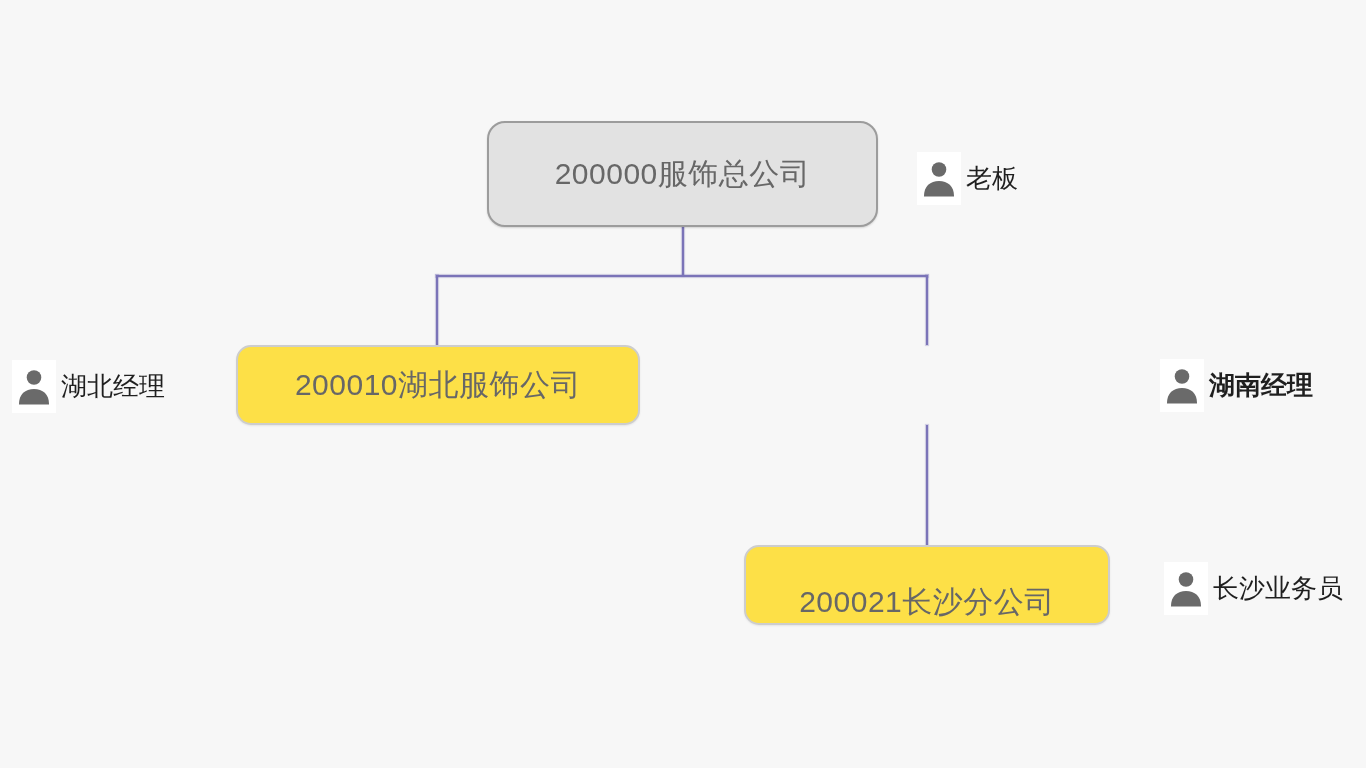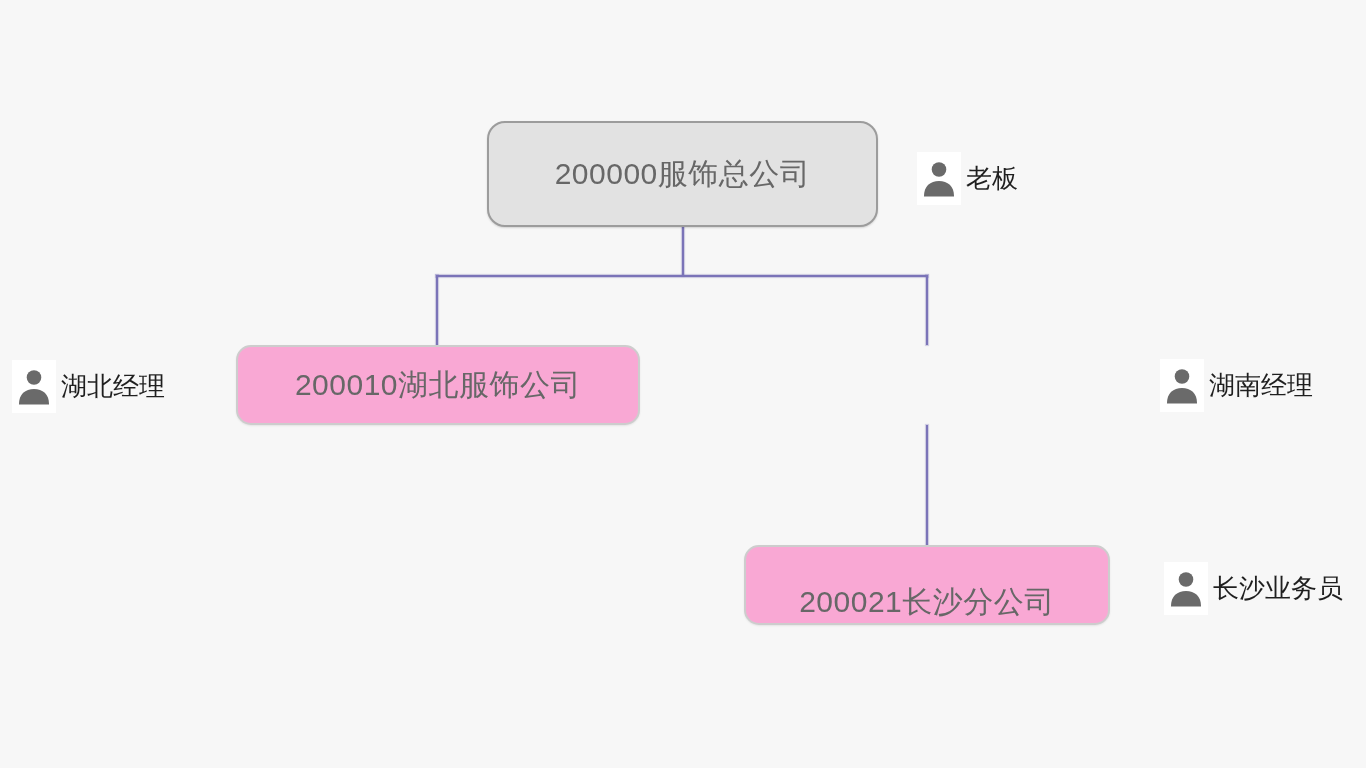--- a/index.html
+++ b/index.html
@@ -38,21 +38,21 @@
     cursor: pointer;
     white-space: nowrap;
   }
   .node.root {
     background: #e2e2e2;
     border: 2px solid #9c9c9c;
     border-radius: 18px;
     box-shadow: 0 1px 2px rgba(0,0,0,0.15);
   }
   .node.child {
-    background: #f9a8d4;
+    background: #fde047;
     border: 2px solid #cdcdcd;
     box-shadow: 0 1px 2px rgba(0,0,0,0.08);
   }
   
   .role {
     position: absolute;
     display: flex;
     align-items: center;
     white-space: nowrap;
   }
@@ -109,21 +109,21 @@
   <div class="role" style="left:12px; top:360px;">
     <span class="role-icon">
       <svg width="38" height="44" viewBox="0 0 24 26">
         <circle cx="12" cy="7" r="4.6" fill="#6a6a6a"></circle>
         <path d="M2.5 24 C2.5 17.5 6.5 14.3 12 14.3 C17.5 14.3 21.5 17.5 21.5 24 Z" fill="#6a6a6a"></path>
       </svg>
     </span>
     <span class="role-text">湖北经理</span>
   </div>
 
-  <div class="role" style="left:1160px; top:359px;">
+  <div class="role" style="left:1160px; top:359px;font-weight:bold;">
     <span class="role-icon">
       <svg width="38" height="44" viewBox="0 0 24 26">
         <circle cx="12" cy="7" r="4.6" fill="#6a6a6a"></circle>
         <path d="M2.5 24 C2.5 17.5 6.5 14.3 12 14.3 C17.5 14.3 21.5 17.5 21.5 24 Z" fill="#6a6a6a"></path>
       </svg>
     </span>
     <span class="role-text">湖南经理</span>
   </div>
 
   <div class="role" style="left:1164px; top:562px;text-align:center;">

